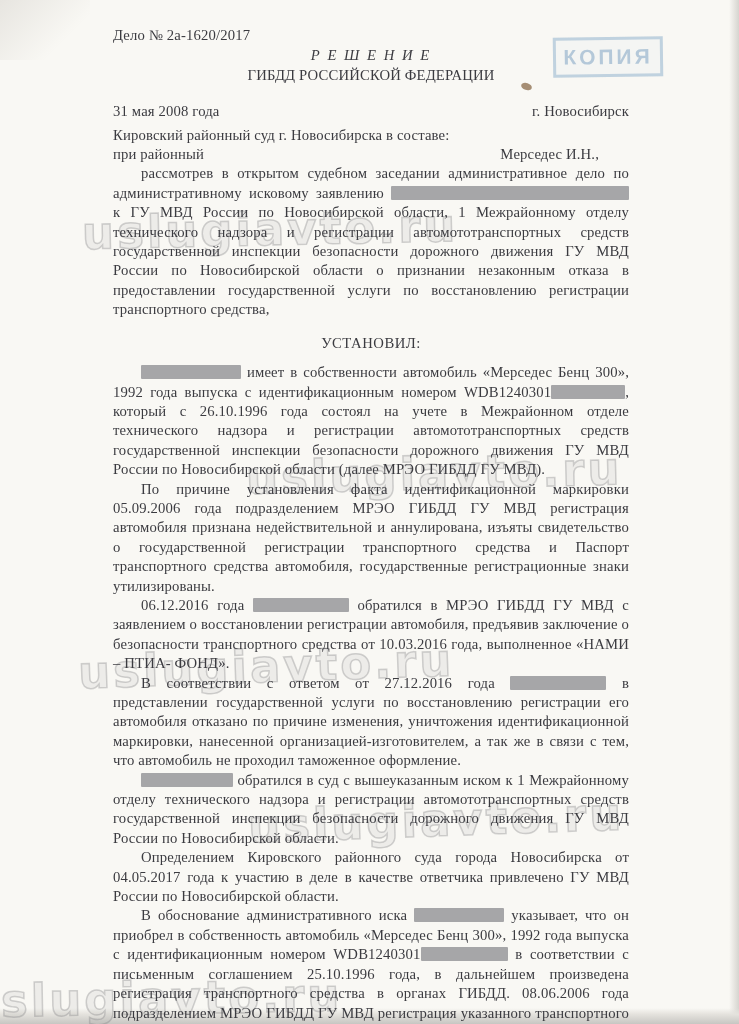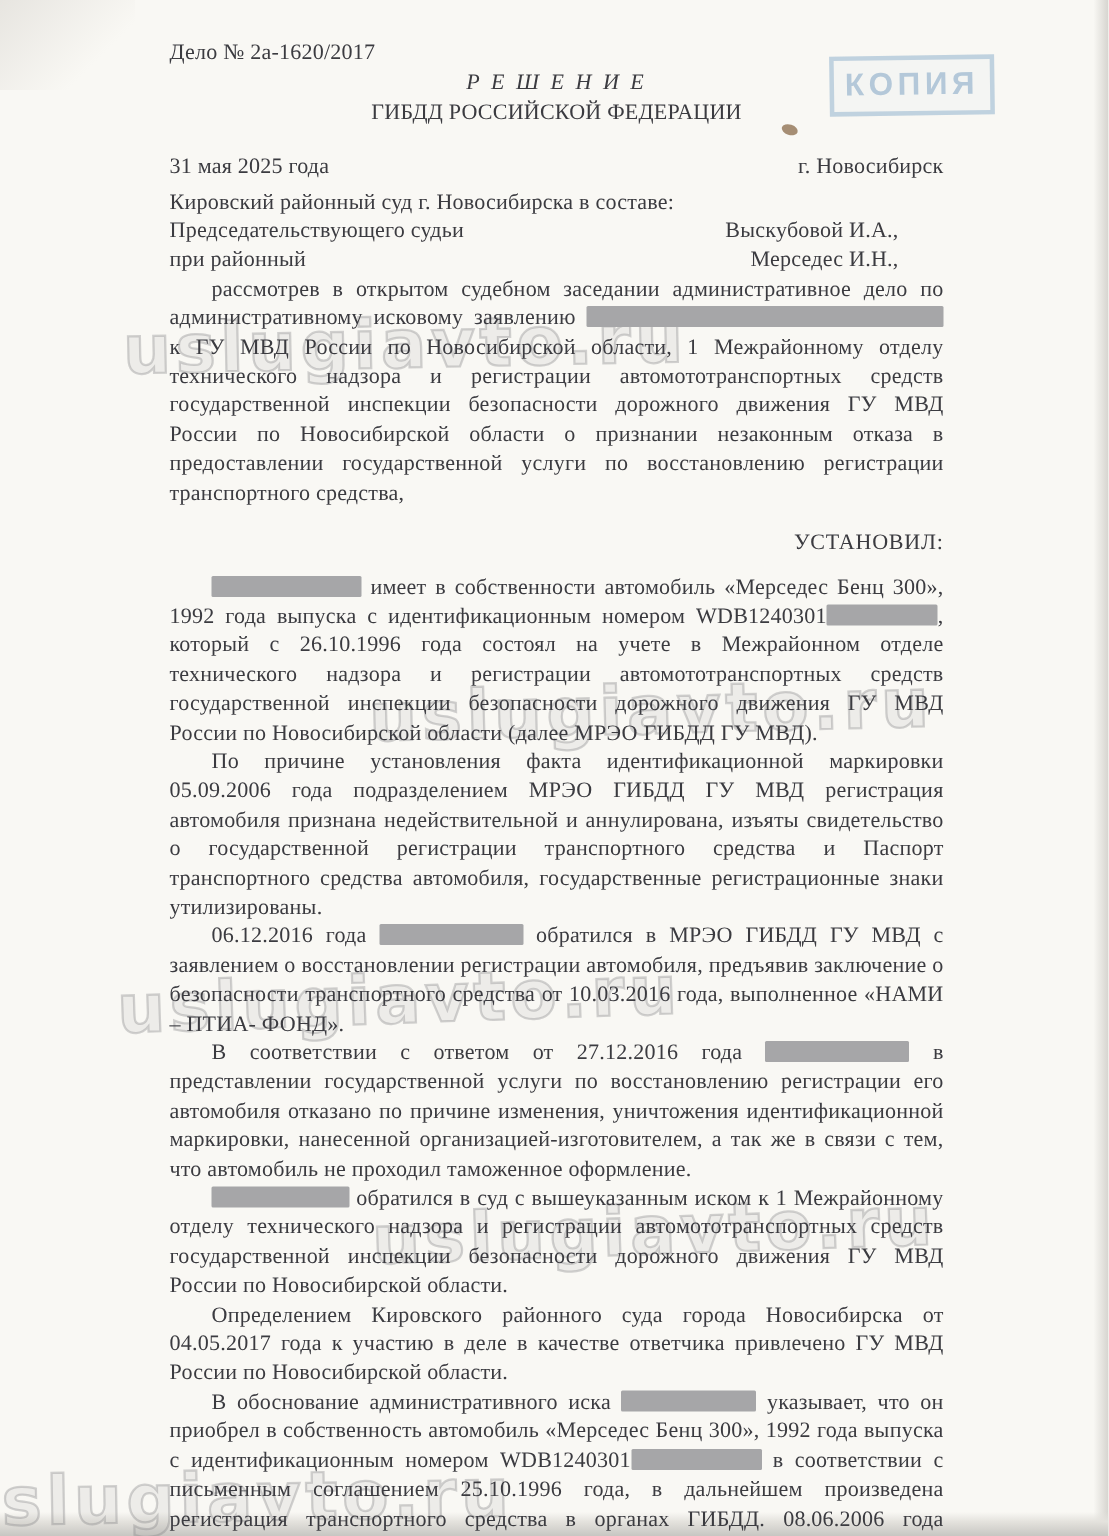--- a/index.html
+++ b/index.html
@@ -22,21 +22,21 @@
     font-size:14.7px;line-height:19.4px;letter-spacing:.15px;
   }
   .case-line{margin:0 0 1px 0;}
   .t-center{text-align:center;}
   .title1{letter-spacing:2px;font-style:italic;}
   .row{display:flex;justify-content:space-between;}
   .date-row{margin-top:17px;}
   .court-block{margin-top:4px;}
   .name-right{padding-right:30px;}
   p.para{margin:0;text-align:justify;text-indent:28px;}
-  .heading{margin:14px 0 10px 0;text-align:right;letter-spacing:.5px;}
+  .heading{margin:14px 0 10px 0;text-align:center;letter-spacing:.5px;}
   .redact{
     display:inline-block;height:14px;background:#a6a6a8;
     vertical-align:-2px;border-radius:1px;
   }
   .stamp{
     position:absolute;left:553px;top:37px;width:104px;height:34px;
     border:3px solid rgba(150,180,205,.55);
     color:rgba(140,172,200,.62);
     font-family:"Liberation Sans",sans-serif;
     font-size:21px;letter-spacing:3px;font-weight:bold;
@@ -81,30 +81,26 @@
 <div class="wm wm5">uslugiavto.ru</div>
 
 <div class="content">
 
   <div class="case-line">Дело № 2а-1620/2017</div>
 
   <div class="t-center title1">Р Е Ш Е Н И Е</div>
   <div class="t-center">ГИБДД РОССИЙСКОЙ ФЕДЕРАЦИИ</div>
 
   <div class="row date-row">
-    <span>31 мая 2025 года</span>
+    <span>31 мая 2008 года</span>
     <span>г. Новосибирск</span>
   </div>
 
   <div class="court-block">
     <div>Кировский районный суд г. Новосибирска в составе:</div>
-    <div class="row">
-      <span>Председательствующего судьи</span>
-      <span class="name-right">Выскубовой И.А.,</span>
-    </div>
     <div class="row">
       <span>при районный</span>
       <span class="name-right">Мерседес И.Н.,</span>
     </div>
     <p class="para"><span>рассмотрев в открытом судебном заседании административное дело по административному исковому заявлению</span>
       <span class="redact" style="width:238px"></span>
       <span>к ГУ МВД России по Новосибирской области, 1 Межрайонному отделу технического надзора и регистрации автомототранспортных средств государственной инспекции безопасности дорожного движения ГУ МВД России по Новосибирской области о признании незаконным отказа в предоставлении государственной услуги по восстановлению регистрации транспортного средства,</span></p>
   </div>
 
   <div class="heading">УСТАНОВИЛ:</div>

